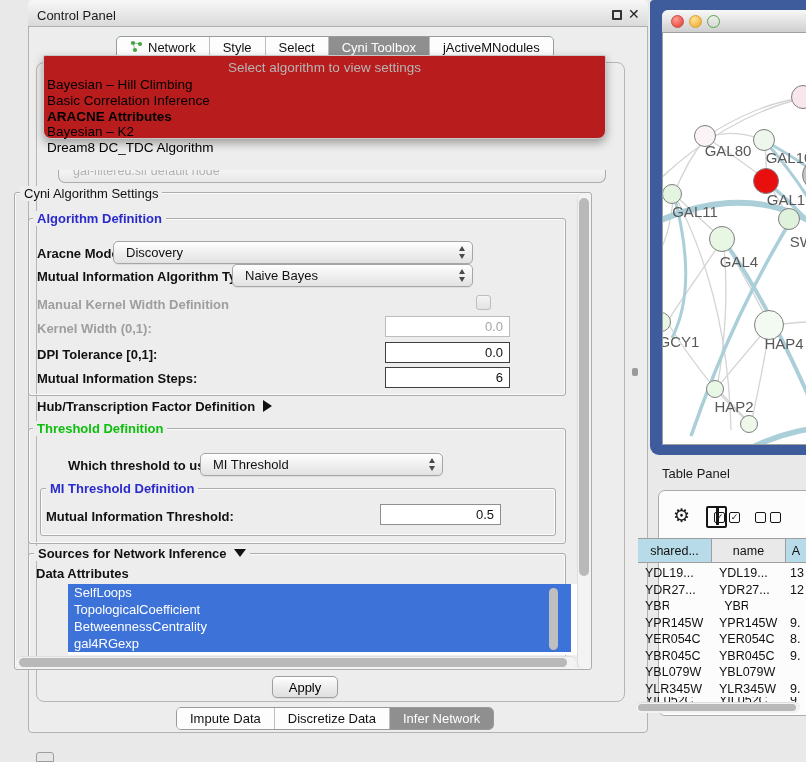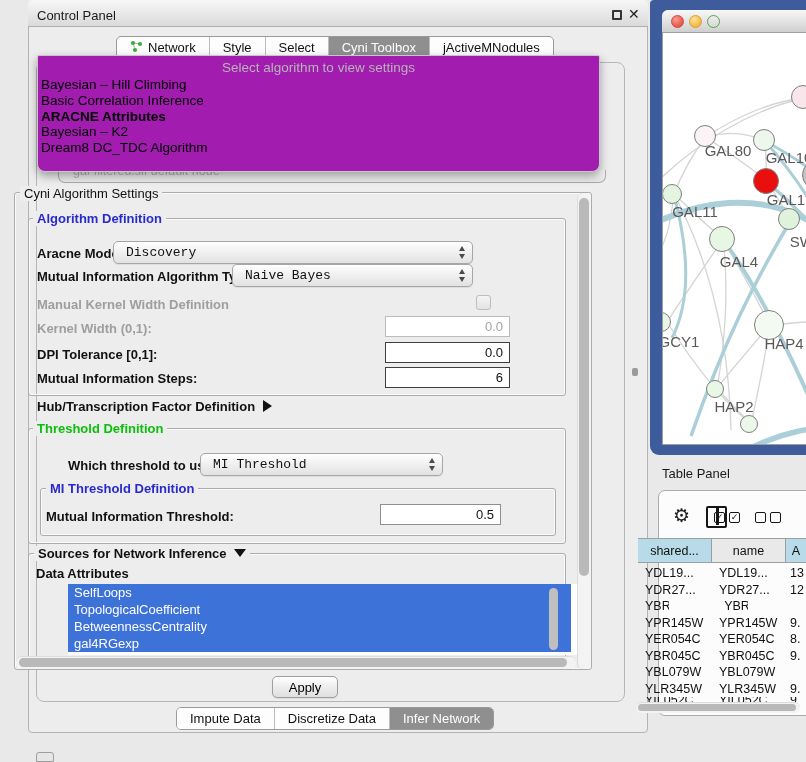--- a/index.html
+++ b/index.html
@@ -20,37 +20,37 @@
   .tab:last-child{border-right:none;}
   .tab.sel{background:#8F8F8F;color:#FFF;}
   .tab .ticon{margin-right:5px;display:inline-block;}
   
   #outer-panel{left:8px;top:62px;width:589px;height:640px;border:1px solid #B6B6B6;border-radius:8px;background:#EDEDED;}
   
   #ghost-combo{left:30px;top:170px;width:548px;height:13px;border:1px solid #ABABAB;border-top:none;
                border-radius:0 0 7px 7px;background:linear-gradient(#F4F4F4,#E7E7E7);overflow:hidden;}
   #ghost-combo span{display:block;margin-top:-6px;padding-left:14px;font-size:12.5px;color:#B3B3B3;white-space:nowrap;}
   
-  #algo-popup{left:9px;top:55px;width:563px;height:117px;background:#a21caf;border:1px solid #C7C7C7;
+  #algo-popup{left:15px;top:55px;width:563px;height:84px;background:#b91c1c;border:1px solid #C7C7C7;
               border-radius:2px 2px 8px 8px;box-shadow:0 4px 10px rgba(0,0,0,.35);padding-top:3px;}
   #algo-prompt{text-align:center;font-size:13.5px;color:#B5B5B5;height:18px;line-height:18px;}
   .pop-item{height:15.8px;line-height:15.8px;font-size:13.5px;padding-left:3px;color:#000;white-space:nowrap;}
   .pop-item.bold{font-weight:bold;}
   
   .groupbox{position:absolute;border:1px solid #ACACAC;border-radius:3px;
             box-shadow:inset 0 0 0 1px rgba(255,255,255,.7);}
   .gtitle{position:absolute;font-size:13px;font-weight:bold;background:#EDEDED;padding:0 4px;white-space:nowrap;}
   .gtitle.blue{color:#2A2ACC;}
   .gtitle.green{color:#0CBF0C;}
   .lbl{position:absolute;font-size:13px;font-weight:bold;color:#111;white-space:nowrap;}
   .lbl.dis{color:#9E9E9E;}
   
   .combo{position:absolute;height:23px;border:1px solid #A6A6A6;border-radius:5px;
          background:linear-gradient(#FFFFFF,#F0F0F0 48%,#E2E2E2);box-shadow:0 1px 1px rgba(0,0,0,.07);
-         font-size:13px;display:flex;align-items:center;padding-left:12px;font-family:Liberation Mono, monospace;}
+         font-size:13px;display:flex;align-items:center;padding-left:12px;}
   .combo .spin{position:absolute;right:7px;top:4px;display:flex;flex-direction:column;align-items:center;}
   .tri-up{width:0;height:0;border-left:3.5px solid transparent;border-right:3.5px solid transparent;border-bottom:5px solid #4A4A4A;}
   .tri-dn{width:0;height:0;border-left:3.5px solid transparent;border-right:3.5px solid transparent;border-top:5px solid #4A4A4A;margin-top:3px;}
   
   .field{position:absolute;height:21px;background:#FFF;border:1px solid #3F3F3F;font-size:13px;
          text-align:right;padding:0 6px;font-family:inherit;color:#111;}
   .field.dis{border-color:#BCBCBC;color:#A5A5A5;}
   .field.soft{border-color:#8F8F8F;}
   .cb{position:absolute;width:15px;height:15px;border:1px solid #BDBDBD;border-radius:3px;
       background:linear-gradient(#F4F4F4,#E3E3E3);}

